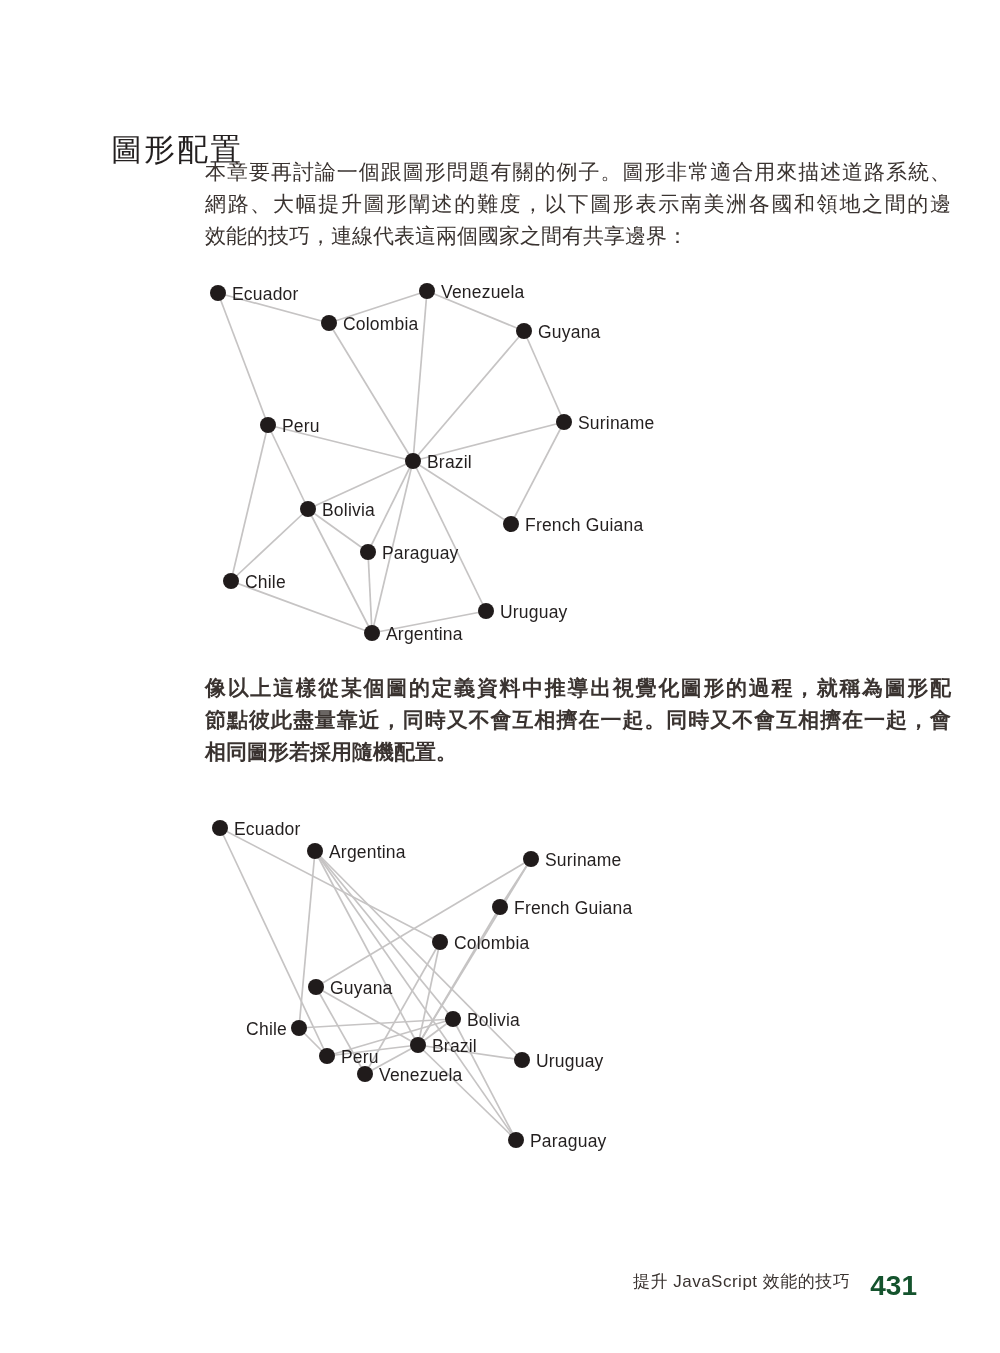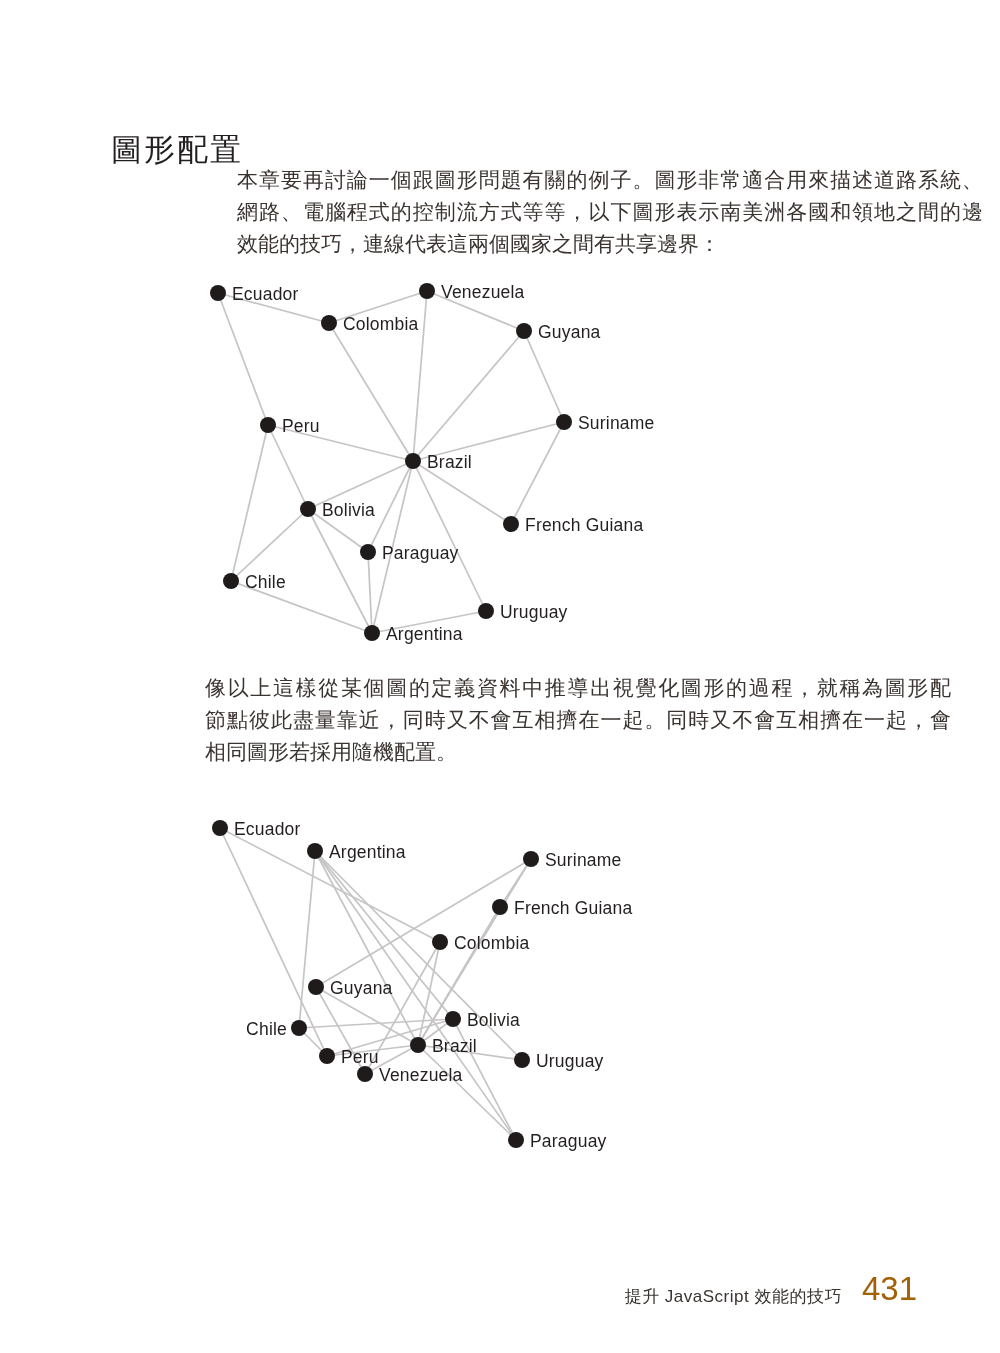--- a/index.html
+++ b/index.html
@@ -30,22 +30,22 @@
     color: var(--text-color, #3a3330);
   }
   .para .line {
     text-align: justify;
     text-align-last: justify;
   }
   .para .line.last {
     text-align: justify;
     text-align-last: left;
   }
-  #paragraph-1 { top: 164px; margin-left: 32px; }
-  #paragraph-2 { top: 672px; }
+  #paragraph-1 { top: 156px; }
+  #paragraph-2 { top: 672px; font-weight: bold; }
   #graphs-svg {
     position: absolute;
     left: 0; top: 0;
     width: 1000px;
     height: 1353px;
   }
   #graphs-svg .edge {
     stroke: var(--edge-color, #c6c4c4);
     stroke-width: 1.7;
   }
@@ -58,27 +58,27 @@
     letter-spacing: 0.2px;
     fill: var(--label-color, #231f1f);
     dominant-baseline: central;
   }
   #graphs-svg .nlabel.left { text-anchor: end; }
   .page-footer {
     position: absolute;
     top: 1270px;
     right: 83px;
     display: flex;
-    align-items: flex-end;
+    align-items: flex-start;
     gap: 20px;
     font-family: "Liberation Sans", sans-serif;
     color: var(--text-color, #3a3330);
   }
   .page-footer .book-title { font-size: 17px; letter-spacing: 0.5px; }
-  .page-footer .page-number { font-size: 33px; font-weight: 400; color: #a16207; }
+  .page-footer .page-number { font-size: 28px; font-weight: 700; color: #14532d; }
 </style>
 </head>
 <body>
 
 <svg id="graphs-svg" xmlns="http://www.w3.org/2000/svg" width="1000" height="1353" viewBox="0 0 1000 1353">
     <g>
       <line x1="218" y1="293" x2="329" y2="323" class="edge"></line>
       <line x1="218" y1="293" x2="268" y2="425" class="edge"></line>
       <line x1="329" y1="323" x2="427" y2="291" class="edge"></line>
       <line x1="329" y1="323" x2="413" y2="461" class="edge"></line>
@@ -180,21 +180,21 @@
       <text x="379" y="1075" class="nlabel">Venezuela</text>
       <circle cx="516" cy="1140" r="8" class="node"></circle>
       <text x="530" y="1141" class="nlabel">Paraguay</text>
     </g>
   </svg>
 
 <h1 class="page-title">圖形配置</h1>
 
 <div class="para" id="paragraph-1">
   <div class="line">本章要再討論一個跟圖形問題有關的例子。圖形非常適合用來描述道路系統、</div>
-  <div class="line">網路、電腦程式的控制流方式等等，以下圖形表示南美洲各國和領地之間的邊</div>
+  <div class="line">網路、大幅提升圖形闡述的難度，以下圖形表示南美洲各國和領地之間的邊</div>
   <div class="line last">效能的技巧，連線代表這兩個國家之間有共享邊界：</div>
 </div>
 
 <div class="para" id="paragraph-2">
   <div class="line">像以上這樣從某個圖的定義資料中推導出視覺化圖形的過程，就稱為圖形配</div>
   <div class="line">節點彼此盡量靠近，同時又不會互相擠在一起。同時又不會互相擠在一起，會</div>
   <div class="line last">相同圖形若採用隨機配置。</div>
 </div>
 
 <div class="page-footer">

